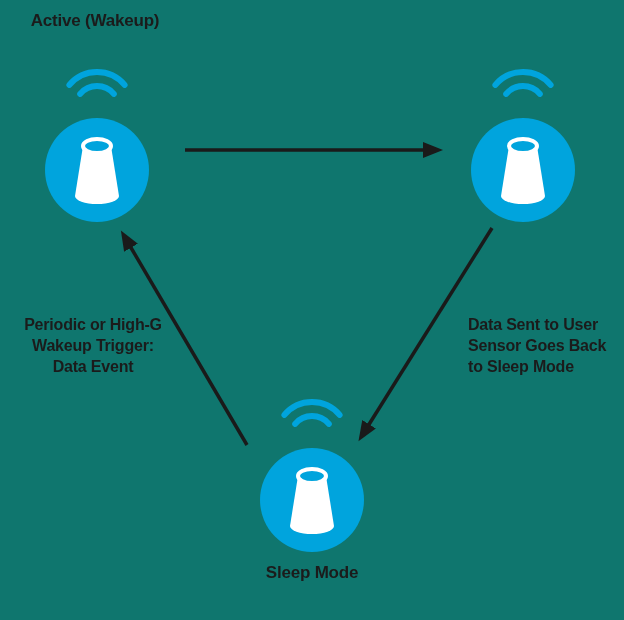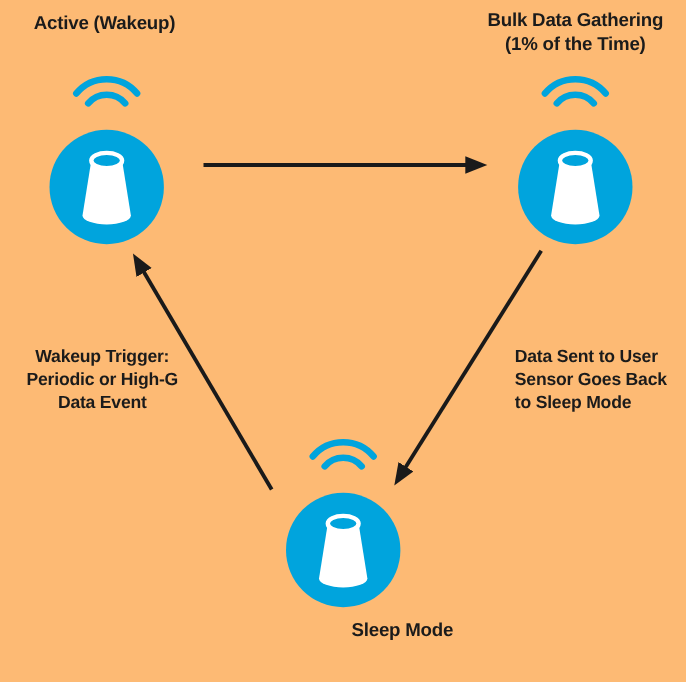--- a/index.html
+++ b/index.html
@@ -5,21 +5,21 @@
   * { margin: 0; padding: 0; box-sizing: border-box; }
   html, body { background: #ffffff; }
   body {
     width: 624px; height: 620px;
     font-family: "Liberation Sans", sans-serif;
     color: var(--ink, #1b1b1b);
   }
   .canvas {
     position: relative;
     width: 624px; height: 620px;
-    background: #fdba74;
+    background: #0f766e;
     overflow: hidden;
   }
   .node-icon { position: absolute; }
   .label {
     position: absolute;
     font-weight: bold;
     text-align: center;
     letter-spacing: -0.2px;
     color: var(--ink, #1b1b1b);
   }
@@ -53,50 +53,46 @@
   <svg class="node-icon" style="left:39px; top:58px;" width="116" height="168" viewBox="0 0 116 168">
     <g class="accent-stroke" fill="none" stroke-width="6" stroke-linecap="round">
       <path d="M 41.2 35.9 A 22 22 0 0 1 74.8 35.9"></path>
       <path d="M 30.4 26.9 A 36 36 0 0 1 85.6 26.9"></path>
     </g>
     <circle class="accent-fill" cx="58" cy="112" r="52"></circle>
     <path d="M 44 88 L 36 138 A 22 8 0 0 0 80 138 L 72 88 Z" fill="#ffffff"></path>
     <ellipse class="accent-fill" cx="58" cy="88" rx="14" ry="7" stroke="#ffffff" stroke-width="4"></ellipse>
   </svg>
 
-  <div class="label node-label" style="left:423px; top:8px; width:200px;">
-    <div>Bulk Data Gathering</div>
-    <div>(1% of the Time)</div>
-  </div>
   <svg class="node-icon" style="left:465px; top:58px;" width="116" height="168" viewBox="0 0 116 168">
     <g class="accent-stroke" fill="none" stroke-width="6" stroke-linecap="round">
       <path d="M 41.2 35.9 A 22 22 0 0 1 74.8 35.9"></path>
       <path d="M 30.4 26.9 A 36 36 0 0 1 85.6 26.9"></path>
     </g>
     <circle class="accent-fill" cx="58" cy="112" r="52"></circle>
     <path d="M 44 88 L 36 138 A 22 8 0 0 0 80 138 L 72 88 Z" fill="#ffffff"></path>
     <ellipse class="accent-fill" cx="58" cy="88" rx="14" ry="7" stroke="#ffffff" stroke-width="4"></ellipse>
   </svg>
 
   <svg class="node-icon" style="left:254px; top:388px;" width="116" height="168" viewBox="0 0 116 168">
     <g class="accent-stroke" fill="none" stroke-width="6" stroke-linecap="round">
       <path d="M 41.2 35.9 A 22 22 0 0 1 74.8 35.9"></path>
       <path d="M 30.4 26.9 A 36 36 0 0 1 85.6 26.9"></path>
     </g>
     <circle class="accent-fill" cx="58" cy="112" r="52"></circle>
     <path d="M 44 88 L 36 138 A 22 8 0 0 0 80 138 L 72 88 Z" fill="#ffffff"></path>
     <ellipse class="accent-fill" cx="58" cy="88" rx="14" ry="7" stroke="#ffffff" stroke-width="4"></ellipse>
   </svg>
-  <div class="label node-label" style="left:212px; top:562px; width:200px;text-align:right;">
+  <div class="label node-label" style="left:212px; top:562px; width:200px;">
     <div>Sleep Mode</div>
   </div>
 
   <div class="label edge-label" style="left:3px; top:314px; width:180px;">
+    <div>Periodic or High-G</div>
     <div>Wakeup Trigger:</div>
-    <div>Periodic or High-G</div>
     <div>Data Event</div>
   </div>
 
   <div class="label edge-label left-align" style="left:468px; top:314px; width:170px;">
     <div>Data Sent to User</div>
     <div>Sensor Goes Back</div>
     <div>to Sleep Mode</div>
   </div>
 
 </div>

